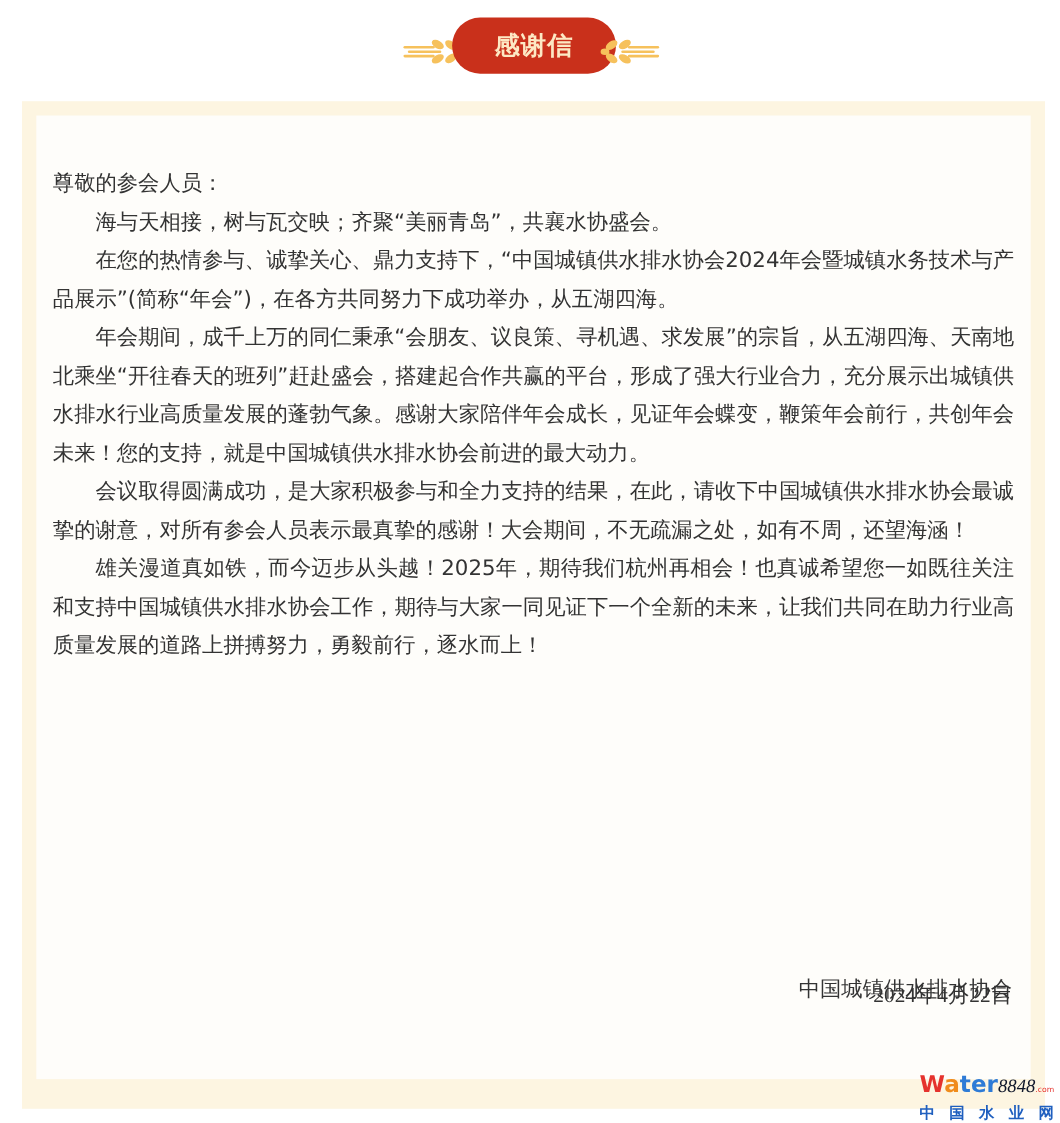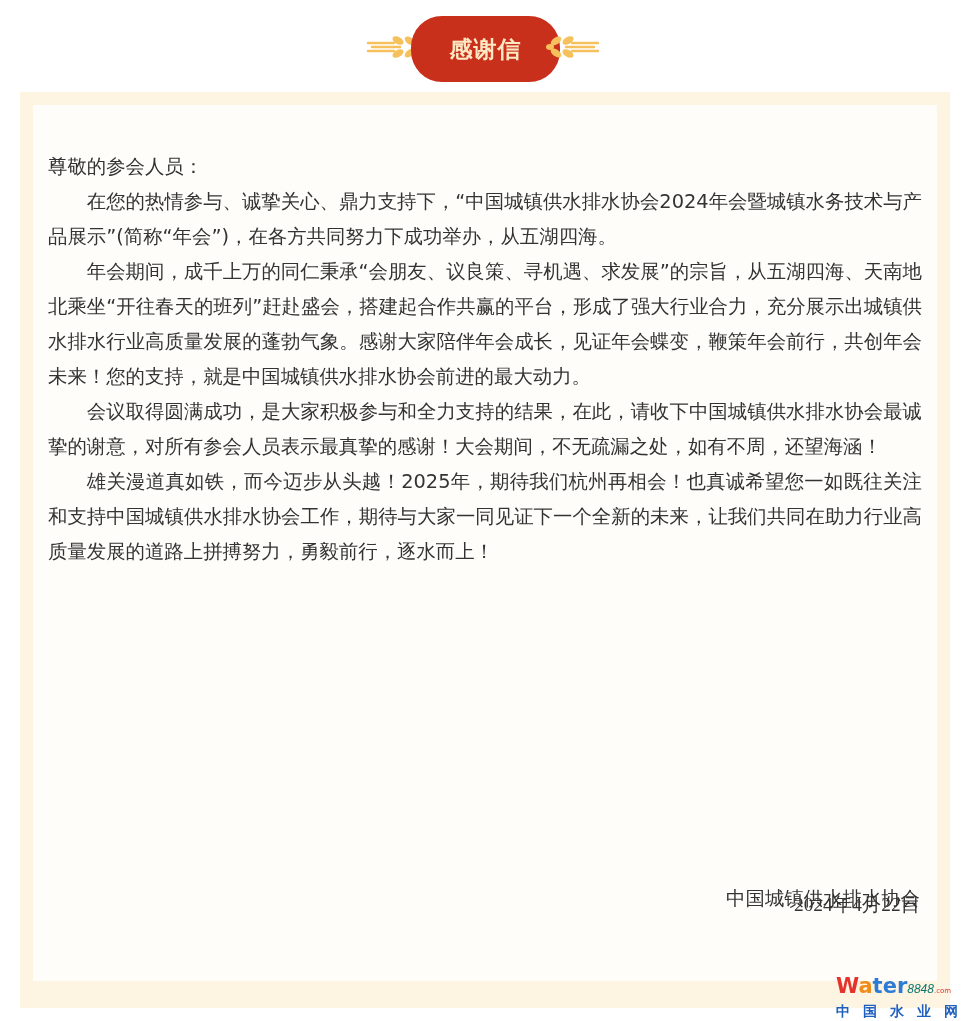--- a/index.html
+++ b/index.html
@@ -2,21 +2,21 @@
 <html><head>
 <meta charset="utf-8">
 <style>
   html, body { margin: 0; padding: 0; }
   body {
     width: 964px; height: 1021px; background: #ffffff; position: relative; overflow: hidden;
     font-family: "DejaVu Sans", "Liberation Sans", sans-serif; color: #333333;
   }
   .header { position: absolute; top: 16px; left: 0; width: 964px; height: 62px; }
   .pill {
-    position: absolute; left: 411px; top: 0; width: 149px; height: 66px;
+    position: absolute; left: 411px; top: 0; width: 149px; height: 51px;
     background: #c9301b; border-radius: 31px;
     display: flex; align-items: center; justify-content: center;
   }
   .pill-title { color: #fde8c4; font-size: 23px; font-weight: bold; letter-spacing: 1px; }
   .wheat { position: absolute; top: 18px; }
   .wheat-left { left: 366px; }
   .wheat-right { left: 538px; }
   .frame {
     position: absolute; left: 20px; top: 92px; width: 930px; height: 916px;
     background: #fdf5e1;
@@ -32,21 +32,21 @@
   .letter p { margin: 0; text-align: justify; }
   .letter p.indent { text-indent: 2em; }
   .sign { position: absolute; right: 17px; text-align: center; font-size: 19.4px; color: #333; }
   .sign-org { top: 780px; }
   .sign-date { top: 786px; font-family: Liberation Serif, serif; }
   .logo { position: absolute; left: 836px; top: 975px; width: 120px; height: 44px; }
   .logo-top { font-size: 21px; font-weight: bold; line-height: 22px; white-space: nowrap; }
   .logo-top .w { color: #e5322d; }
   .logo-top .a { color: #f08c1c; }
   .logo-top .t { color: #2e7bd6; text-align: center; }
-  .logo-top .num { color: #0f766e; font-family: Liberation Sans, sans-serif; font-style: italic; font-weight: normal; font-size: 12px; }
+  .logo-top .num { color: #0f172a; font-family: Liberation Serif, serif; font-style: italic; font-weight: normal; font-size: 17px; }
   .logo-top .com { color: #e5322d; font-size: 7px; font-weight: normal; }
   .logo-bottom { color: #1f5fbf; font-size: 14px; font-weight: bold; letter-spacing: 13px; margin-top: 1px; white-space: nowrap; font-family: Liberation Serif, serif; }
 </style>
 </head>
 <body>
 
 <div class="header">
   <svg class="wheat wheat-left" width="62" height="26" viewBox="0 0 62 26">
     <g stroke="#f6c15c" stroke-width="2.4" stroke-linecap="round">
       <line x1="2" y1="9" x2="28" y2="9"></line>
@@ -79,20 +79,21 @@
         <ellipse cx="50" cy="13" rx="4" ry="3"></ellipse>
       </g>
     </g>
   </svg>
 </div>
 
 <div class="frame">
   <div class="panel">
     <div class="letter">
       <p>尊敬的参会人员：</p>
+      <p class="indent">海与天相接，树与瓦交映；齐聚“美丽青岛”，共襄水协盛会。</p>
       <p class="indent">在您的热情参与、诚挚关心、鼎力支持下，“中国城镇供水排水协会2024年会暨城镇水务技术与产品展示”(简称“年会”)，在各方共同努力下成功举办，从五湖四海。</p>
       <p class="indent">年会期间，成千上万的同仁秉承“会朋友、议良策、寻机遇、求发展”的宗旨，从五湖四海、天南地北乘坐“开往春天的班列”赶赴盛会，搭建起合作共赢的平台，形成了强大行业合力，充分展示出城镇供水排水行业高质量发展的蓬勃气象。感谢大家陪伴年会成长，见证年会蝶变，鞭策年会前行，共创年会未来！您的支持，就是中国城镇供水排水协会前进的最大动力。</p>
       <p class="indent">会议取得圆满成功，是大家积极参与和全力支持的结果，在此，请收下中国城镇供水排水协会最诚挚的谢意，对所有参会人员表示最真挚的感谢！大会期间，不无疏漏之处，如有不周，还望海涵！</p>
       <p class="indent">雄关漫道真如铁，而今迈步从头越！2025年，期待我们杭州再相会！也真诚希望您一如既往关注和支持中国城镇供水排水协会工作，期待与大家一同见证下一个全新的未来，让我们共同在助力行业高质量发展的道路上拼搏努力，勇毅前行，逐水而上！</p>
     </div>
     <div class="sign sign-org">中国城镇供水排水协会</div>
     <div class="sign sign-date">2024年4月22日</div>
   </div>
 </div>
 

